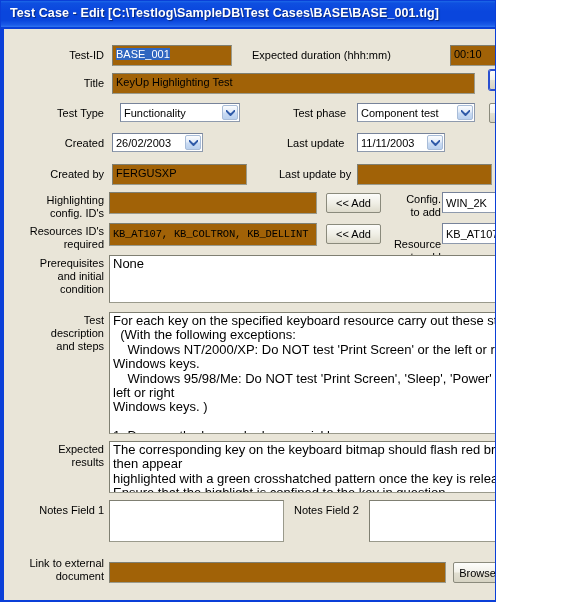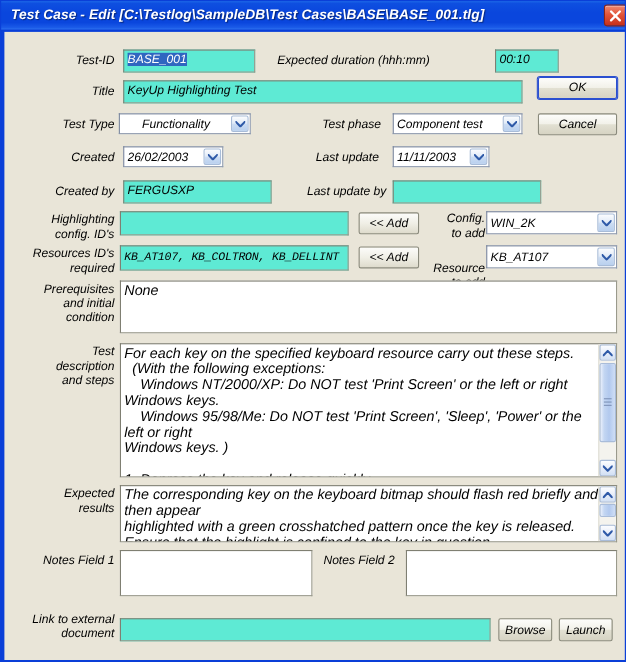--- a/index.html
+++ b/index.html
@@ -9,26 +9,25 @@
   }
   body {
     font-family: "Liberation Sans", sans-serif;
     font-size: 11px;
     color: #000000;
   }
 
   
   #window {
     position: relative;
-    width: 569px;
+    width: 496px;
     height: 602px;
     background: #0a3fd8;
     border: 1px solid #0a3fd8;
     overflow: hidden;
-    font-style: italic;
   }
 
   
   #titlebar {
     position: absolute;
     left: 0; top: 0;
     width: 573px; height: 27px;
     background: linear-gradient(180deg,
         #1c68e8 0%, #0e4fe0 8%, #0a46dd 40%,
         #0a46dd 75%, #1a5ae8 92%, #2f74ef 100%);
@@ -70,21 +69,21 @@
     text-align: right;
     font-size: 11px;
     color: #000;
     line-height: 13px;
     white-space: pre-line;
   }
   .lbl-left { text-align: left; }
 
   .tbox {
     position: absolute;
-    background: #5eead4;
+    background: #a16207;
     border: 1px solid #9a9a8c;
     border-top-color: #7f7f72;
     border-left-color: #7f7f72;
     font-family: "Liberation Sans", sans-serif;
     font-size: 11px;
     color: #000;
     padding: 1px 2px 18px 3px;
     line-height: 14px;
     overflow: hidden;
     white-space: nowrap;
@@ -238,21 +237,21 @@
     <div class="lbl lbl-left" style="left:248px; top:20px; width:180px;">Expected duration (hhh:mm)</div>
     <div class="tbox" style="left:407px; top:16px; width:58px; height:18px;margin-left:39px;">00:10</div>
 
     <div class="btn" style="left:485px; top:74px; width:72px; height:20px;">Cancel</div>
     <div class="btn focused" style="left:485px; top:41px; width:72px; height:20px;">OK</div>
 
     <div class="lbl" style="left:20px; top:48px; width:80px;">Title</div>
     <div class="tbox" style="left:108px; top:44px; width:363px; height:19px;">KeyUp Highlighting Test</div>
 
     <div class="lbl" style="left:20px; top:78px; width:80px;">Test Type</div>
-    <div class="combo" style="left:104px; top:74px; width:120px; height:19px;text-align:center;">
+    <div class="combo" style="left:116px; top:74px; width:120px; height:19px;">
       <div class="cval">Functionality</div>
       <div class="carrow">
         <svg width="9" height="6" viewBox="0 0 9 6">
           <path d="M0.5 0.8 L4.5 5 L8.5 0.8" fill="none" stroke="#2f5aa8" stroke-width="1.9" stroke-linecap="round" stroke-linejoin="round"></path>
         </svg>
       </div>
     </div>
 
     <div class="lbl lbl-left" style="left:289px; top:78px; width:90px;">Test phase</div>
     <div class="combo" style="left:353px; top:74px; width:118px; height:19px;">

